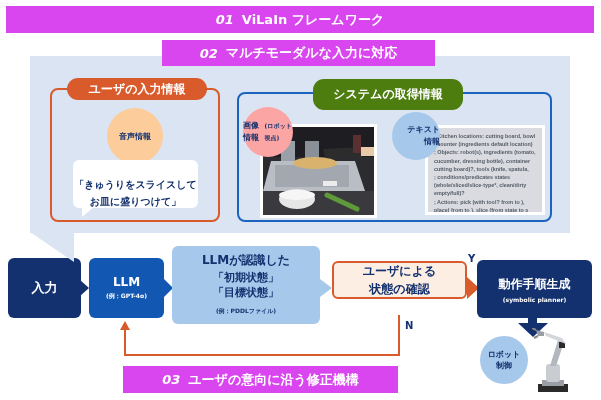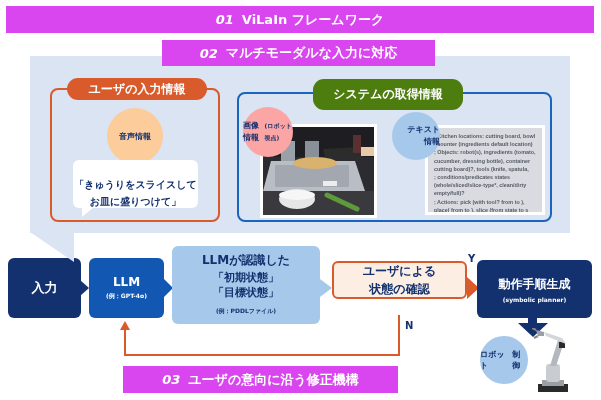--- a/index.html
+++ b/index.html
@@ -34,21 +34,21 @@
   #txt-circle { left: 392px; top: 112px; width: 48px; height: 48px; border-radius: 50%; background: #a6c8ea; color: #13316f; font-size: 8px; font-weight: bold; display: flex; flex-direction: column; align-items: flex-end; justify-content: center; z-index: 4; line-height: 12px; text-align: center; }
 
   .flowbox { display: flex; flex-direction: column; align-items: center; justify-content: center; text-align: center; border-radius: 6px; font-weight: bold; }
   #input-box { left: 8px; top: 258px; width: 73px; height: 60px; background: #13316f; color: #fff; font-size: 13px; }
   #llm-box { left: 89px; top: 258px; width: 75px; height: 60px; background: #1258b3; color: #fff; font-size: 12px; }
   #llm-box .sub, #goal-box .sub, #planner-box .sub { font-size: 6px; font-weight: bold; margin-top: 3px; }
   #goal-box { left: 172px; top: 246px; width: 148px; height: 78px; background: #a6c8ea; color: #13316f; font-size: 11px; line-height: 15px; }
   #goal-box .t1 { font-size: 12px; margin-bottom: 2px; }
   #confirm-box { left: 332px; top: 261px; width: 135px; height: 38px; background: #fdeee3; border: 2px solid #d95a2b; color: #13316f; font-size: 12px; line-height: 18px; }
   #planner-box { left: 477px; top: 260px; width: 115px; height: 58px; background: #13316f; color: #fff; font-size: 12px; }
-  #robot-circle { left: 480px; top: 336px; width: 48px; height: 48px; border-radius: 50%; background: #a6c8ea; color: #13316f; font-size: 8px; font-weight: bold; display: flex; flex-direction: row; align-items: center; justify-content: flex-start; line-height: 11px; }
+  #robot-circle { left: 480px; top: 336px; width: 48px; height: 48px; border-radius: 50%; background: #a6c8ea; color: #13316f; font-size: 8px; font-weight: bold; display: flex; flex-direction: column; align-items: center; justify-content: center; line-height: 11px; }
 
   .label-yn { font-size: 10px; font-weight: bold; color: #13316f; }
   #lbl-y { left: 468px; top: 253px; }
   #lbl-n { left: 405px; top: 320px; }
 </style>
 </head>
 <body>
 
 <div id="b01" class="abs banner">
   <span class="num">01</span>

